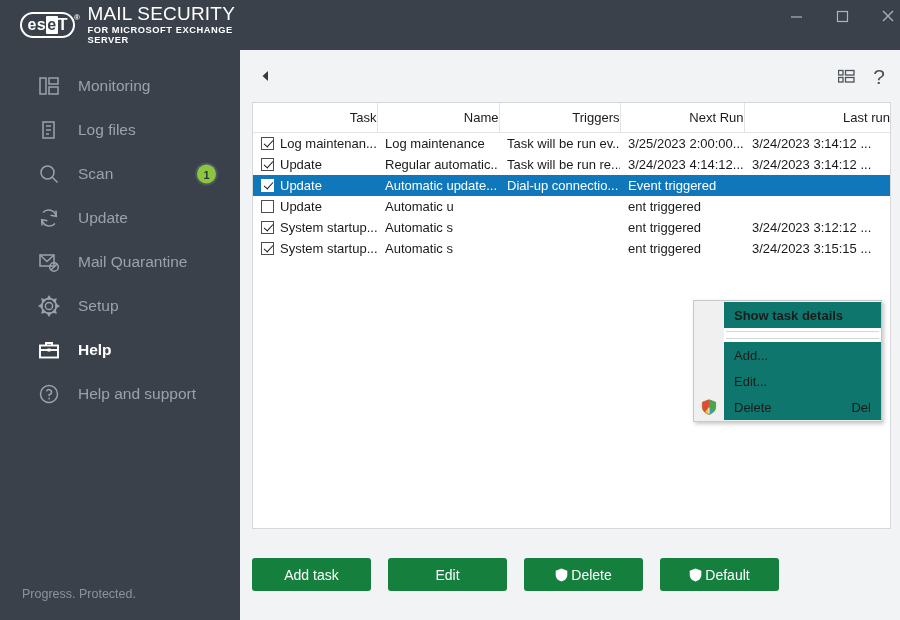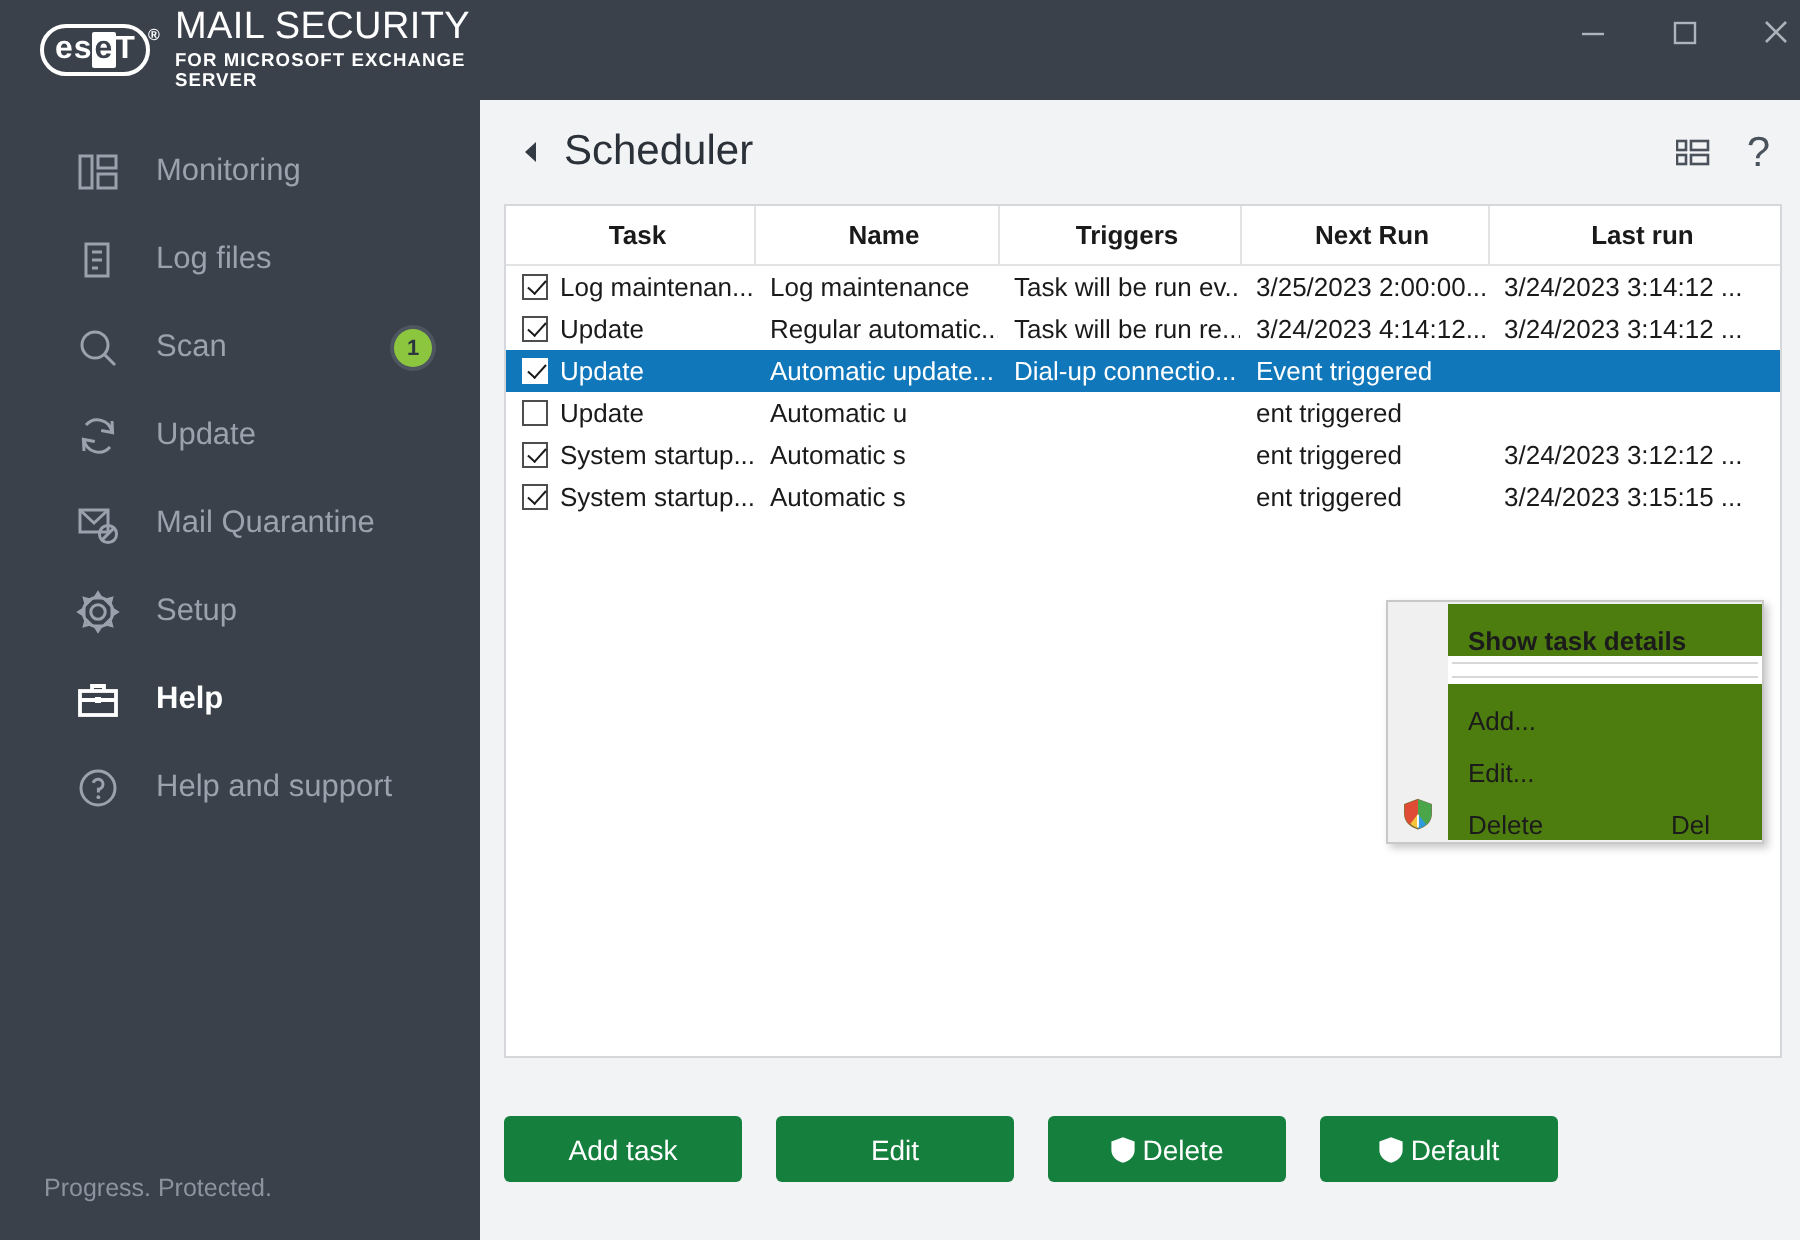--- a/index.html
+++ b/index.html
@@ -94,22 +94,22 @@
   .table-wrap {
     margin: 0 20px 0 12px;
     background: #ffffff;
     border: 1px solid #d5d7da;
     flex: 0 0 auto;
     height: 427px;
     position: relative;
   }
   table.sched { width: 100%; border-collapse: collapse; table-layout: fixed; }
   table.sched th {
-    font-weight: bold; font-size: 13px; color: #1a1a1a;
-    text-align: center; padding: 7px 0 7px 8px; height: 28px;
+    font-weight: normal; font-size: 13px; color: #1a1a1a;
+    text-align: right; padding: 7px 0 7px 8px; height: 28px;
     border-right: 1px solid #e2e3e5;
     border-bottom: 1px solid #e2e3e5;
     background: #ffffff;
     white-space: nowrap; overflow: hidden;
   }
   table.sched th:last-child { border-right: none; }
   table.sched td {
     font-size: 13px; color: #1a1a1a; padding: 0 0 0 8px;
     height: 21px; white-space: nowrap; overflow: hidden;
     vertical-align: middle;
@@ -138,22 +138,22 @@
   .ctx-item {
     display: flex; align-items: center; height: 26px;
     font-size: 13px; color: #1b1b1b; cursor: pointer; position: relative;
   }
   .ctx-item.bold { font-weight: bold; }
   .ctx-gutter {
     width: 30px; flex: 0 0 30px; display: flex; align-items: center; justify-content: center;
     height: 100%;
   }
   .ctx-body {
-    flex: 1 1 auto; background: #4d7c0f; height: 100%;
-    display: flex; align-items: flex-end; padding-left: 10px; padding-right: 26px;
+    flex: 1 1 auto; background: #0f766e; height: 100%;
+    display: flex; align-items: center; padding-left: 10px; padding-right: 10px;
   }
   .ctx-shortcut { margin-left: auto; font-size: 13px; color: #1b1b1b; }
   .ctx-sep-wrap { display: flex; height: 7px; }
   .ctx-sep-gut { width: 30px; flex: 0 0 30px; }
   .ctx-sep-body { flex: 1 1 auto; background: #ffffff; position: relative; }
   .ctx-sep-body::before {
     content: ""; position: absolute; left: 2px; right: 2px; top: 3px;
     border-top: 1px solid #d7d7d7;
   }
 
@@ -301,21 +301,20 @@
           </svg>
       </div>
     </div>
 
     <div class="page-header">
       <div class="back-arrow">
         <svg width="10" height="12" viewBox="0 0 10 12">
             <polygon points="7,1 7,11 1.5,6" fill="#333a44"></polygon>
           </svg>
       </div>
-      <div class="page-title">Scheduler</div>
       <div class="header-icons">
         <div class="hicon">
           <svg width="17" height="15" viewBox="0 0 17 15">
             <rect x="0.5" y="1.5" width="4.5" height="4.5" fill="none" stroke="#4a525c" stroke-width="1.3"></rect>
             <rect x="0.5" y="8.5" width="4.5" height="4.5" fill="none" stroke="#4a525c" stroke-width="1.3"></rect>
             <rect x="7.5" y="1.5" width="8.5" height="4.5" fill="none" stroke="#4a525c" stroke-width="1.3"></rect>
             <rect x="7.5" y="8.5" width="8.5" height="4.5" fill="none" stroke="#4a525c" stroke-width="1.3"></rect>
           </svg>
         </div>
         <div class="hicon help-q">?</div>

